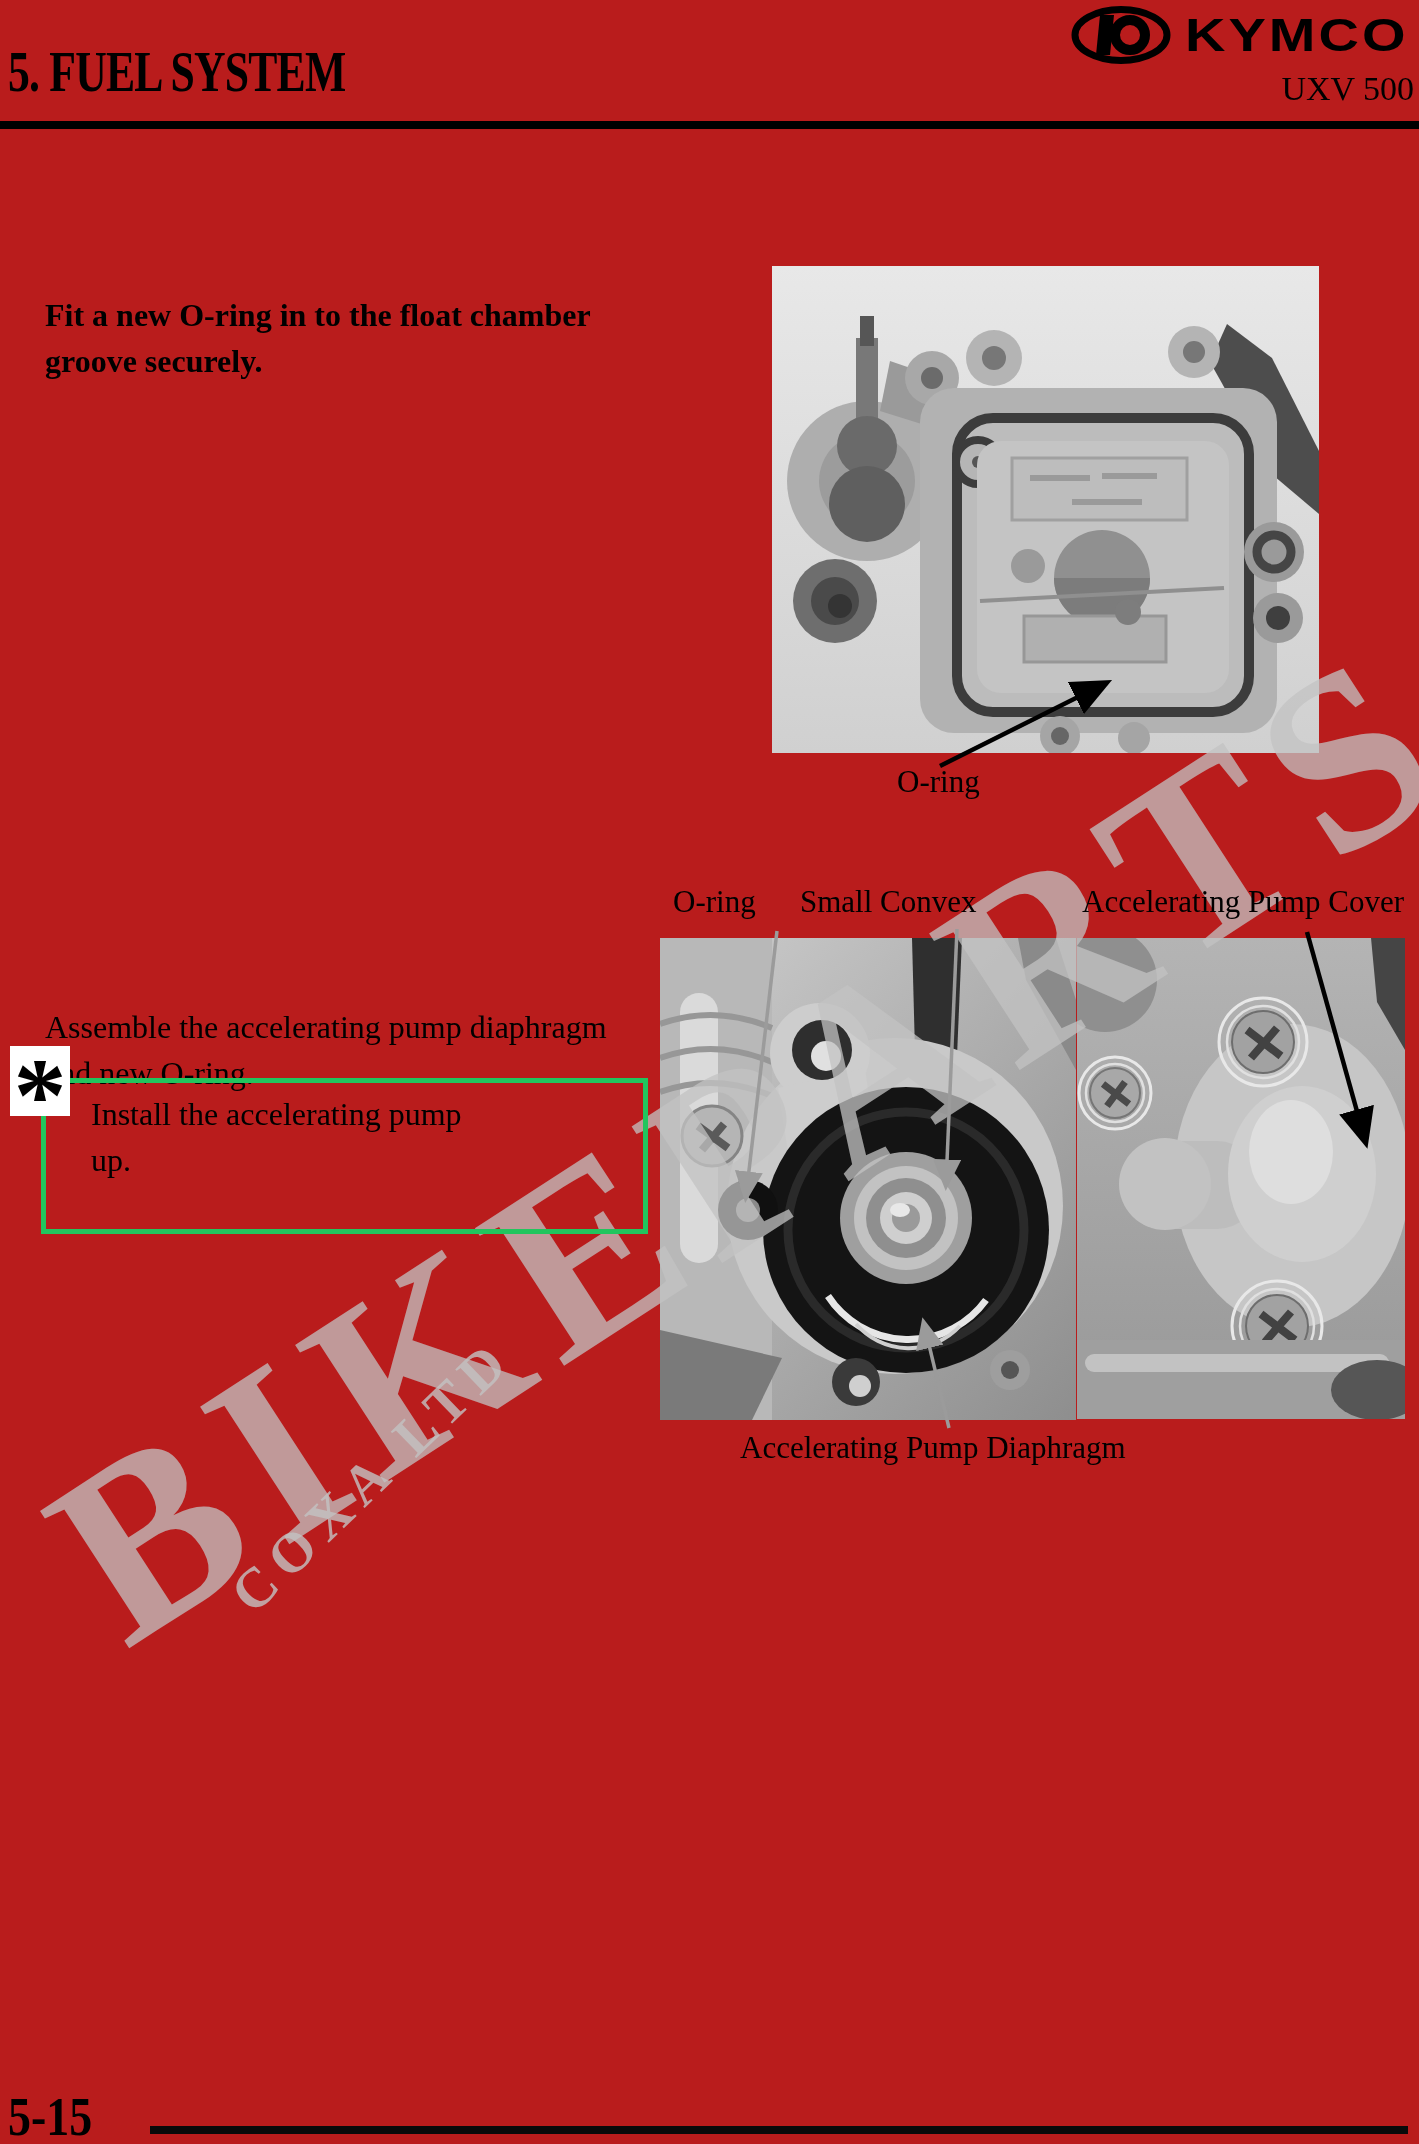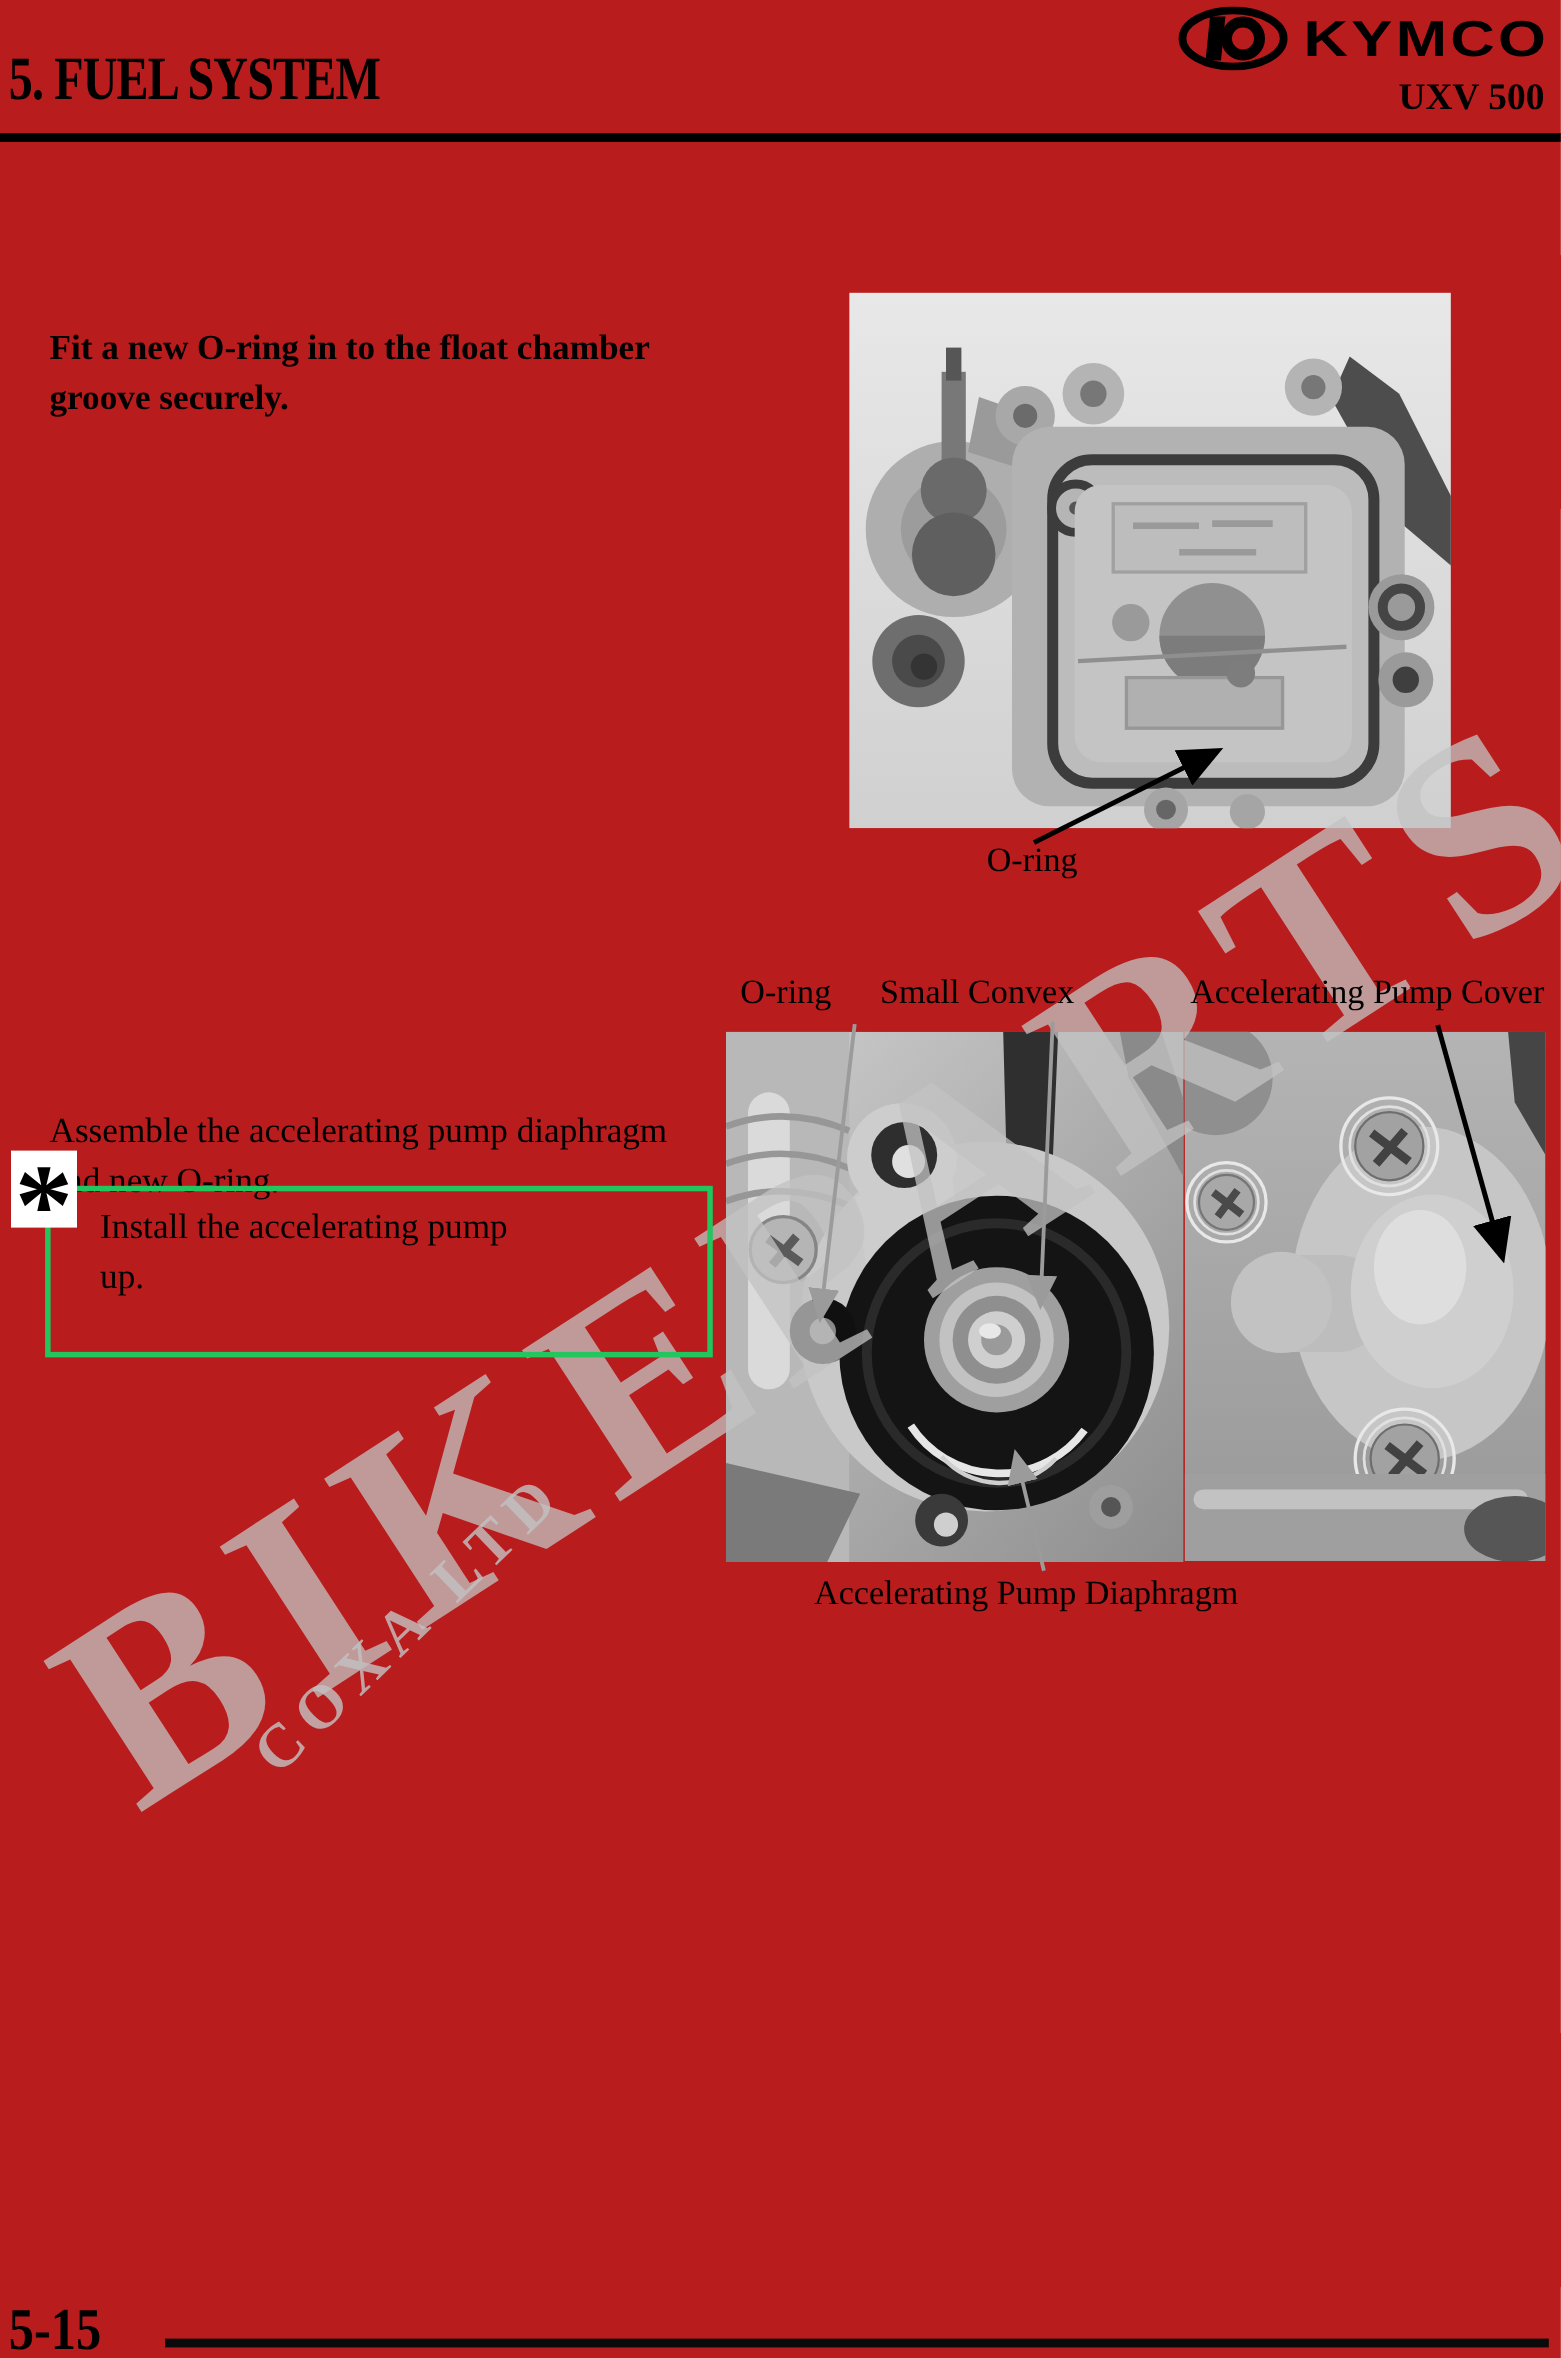--- a/index.html
+++ b/index.html
@@ -5,21 +5,21 @@
   html,body{margin:0;padding:0;background:#ffffff;}
   #page{position:relative;width:1419px;height:2144px;background:#b91c1c;overflow:hidden;
         font-family:"Liberation Serif","DejaVu Serif",serif;color:#000;}
   .abs{position:absolute;}
   
   .title{left:8px;top:40px;font-size:56px;font-weight:bold;letter-spacing:-1px;
          transform:scaleX(0.78);transform-origin:left top;white-space:nowrap;z-index:10;}
   .brand{left:1185px;top:8px;font-family:"Liberation Sans","DejaVu Sans",sans-serif;
          font-weight:bold;font-size:56px;letter-spacing:3px;transform:scaleY(0.82);
          transform-origin:left top;white-space:nowrap;z-index:10;}
-  .model{right:15px;top:70px;font-size:34px;font-weight:bold;white-space:nowrap;z-index:10;}
+  .model{right:5px;top:70px;font-size:34px;font-weight:normal;white-space:nowrap;z-index:10;}
   .hrule{left:0;top:121px;width:1419px;height:8px;background:#000;z-index:10;}
   
   .para{font-size:32px;line-height:46px;z-index:10;}
   .lbl{font-size:31px;line-height:36px;white-space:nowrap;z-index:10;}
   
   #note-box{left:41px;top:1078px;width:607px;height:156px;border:5px solid #22c55e;
             box-sizing:border-box;z-index:10;background:transparent;}
   #note-text{position:absolute;left:45px;top:8px;width:540px;font-size:32px;line-height:46px;}
   #note-star{left:10px;top:1046px;width:60px;height:70px;background:#fff;z-index:11;
              font-size:106px;line-height:100px;text-align:center;font-weight:bold;}

